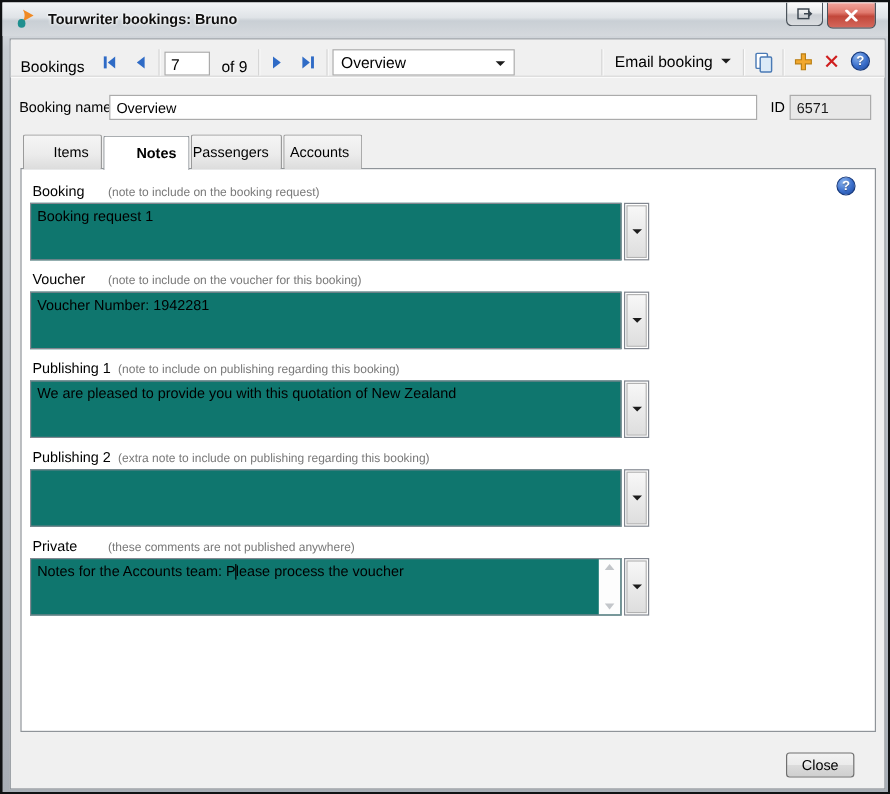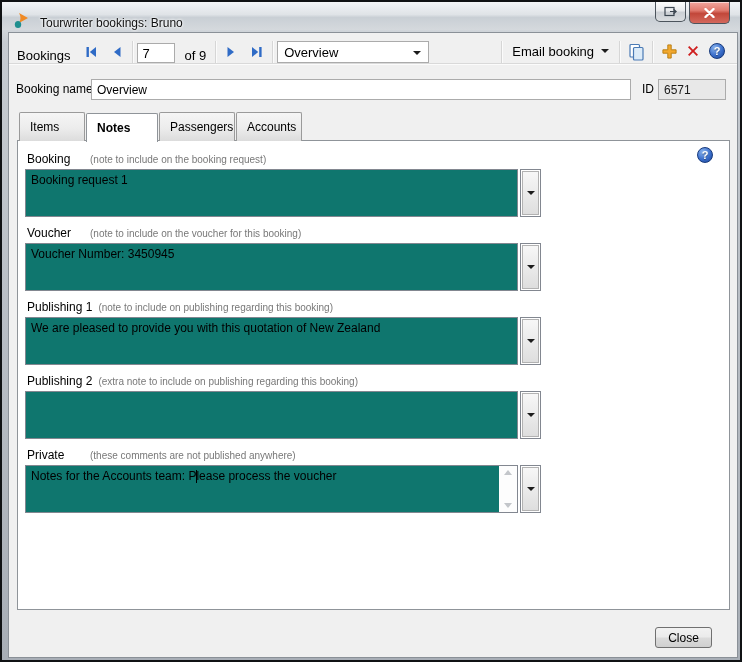--- a/index.html
+++ b/index.html
@@ -6,21 +6,21 @@
   body { background:#555; font-family:"Liberation Sans", sans-serif; }
   .window {
     position:relative; width:742px; height:662px;
     border:2px solid #101214;
     background:linear-gradient(180deg,#e9ecef 0px,#c6cbd1 40px,#a8aeb6 100%);
   }
   
   .titlebar {
     position:absolute; top:0; left:0; width:738px; height:28px;
     background:linear-gradient(180deg,#f3f5f7 0%,#dfe3e7 45%,#c9cfd5 55%,#d5d9dd 100%);
-    display:flex; align-items:flex-end;
+    display:flex; align-items:center;font-weight:bold;
   }
   .app-icon { width:20px; height:18px; margin-left:10px; }
   .win-title {
     margin-left:8px; font-size:12px; color:#101010;
     text-shadow:0 0 3px #ffffff, 0 0 3px #ffffff;
   }
   .winbtn {
     position:absolute; top:0; display:flex; align-items:center; justify-content:center;
     border:1px solid #4c545c; border-top:none; border-radius:0 0 5px 5px; cursor:default;
   }
@@ -89,21 +89,21 @@
     border:1px solid #ababab; background:#e8e8e8; font-size:12px;
     display:flex; align-items:center; padding-left:5px; color:#1a1a1a;
   }
   
   .tabs {
     position:absolute; left:10px; top:81px; height:27px;
     display:flex; align-items:flex-end; z-index:3;
   }
   .tab {
     height:22px; margin-right:1px; padding:14px 10px;
-    display:flex; align-items:center; justify-content:flex-start;
+    display:flex; align-items:center; justify-content:flex-end;
     font-size:12px; color:#000; cursor:default;
     background:linear-gradient(180deg,#f5f5f5,#ececec 55%,#dcdcdc);
     border:1px solid #9a9a9a; border-bottom:none; border-radius:2px 2px 0 0;
   }
   .tab.t0 { width:66px; }
   .tab.t1 { width:72px; }
   .tab.t2 { width:76px; }
   .tab.t3 { width:66px; }
   .tab.active {
     height:27px; margin-bottom:-1px; background:#fff; font-weight:bold;
@@ -292,21 +292,21 @@
         </div>
       </div>
 
       <div class="section">
         <div class="sec-head">
           <span class="sec-label">Voucher</span>
           <span class="sec-hint">(note to include on the voucher for this booking)</span>
         </div>
         <div class="note-row">
           <div class="note-box">
-            <span>Voucher Number: 3450945</span>
+            <span>Voucher Number: 1942281</span>
           </div>
           <div class="dd">
             <div class="dd-btn">
                 <span class="dd-tri"></span>
               </div>
           </div>
         </div>
       </div>
 
       <div class="section">

